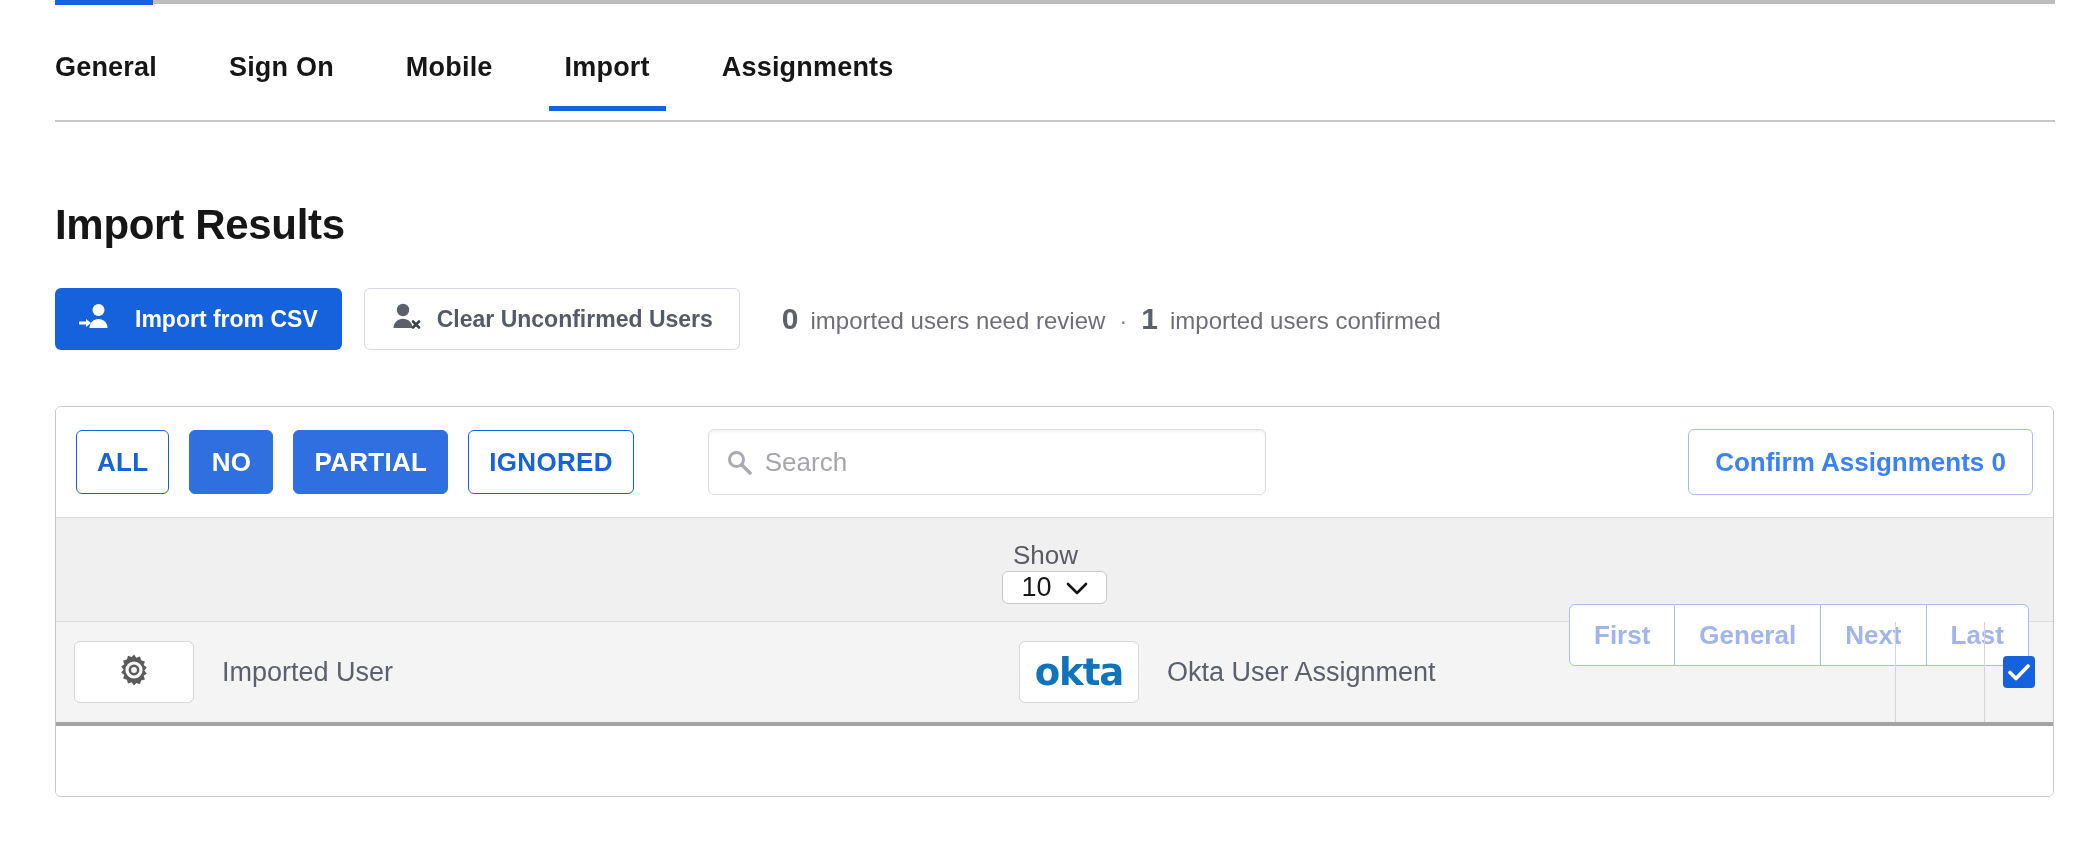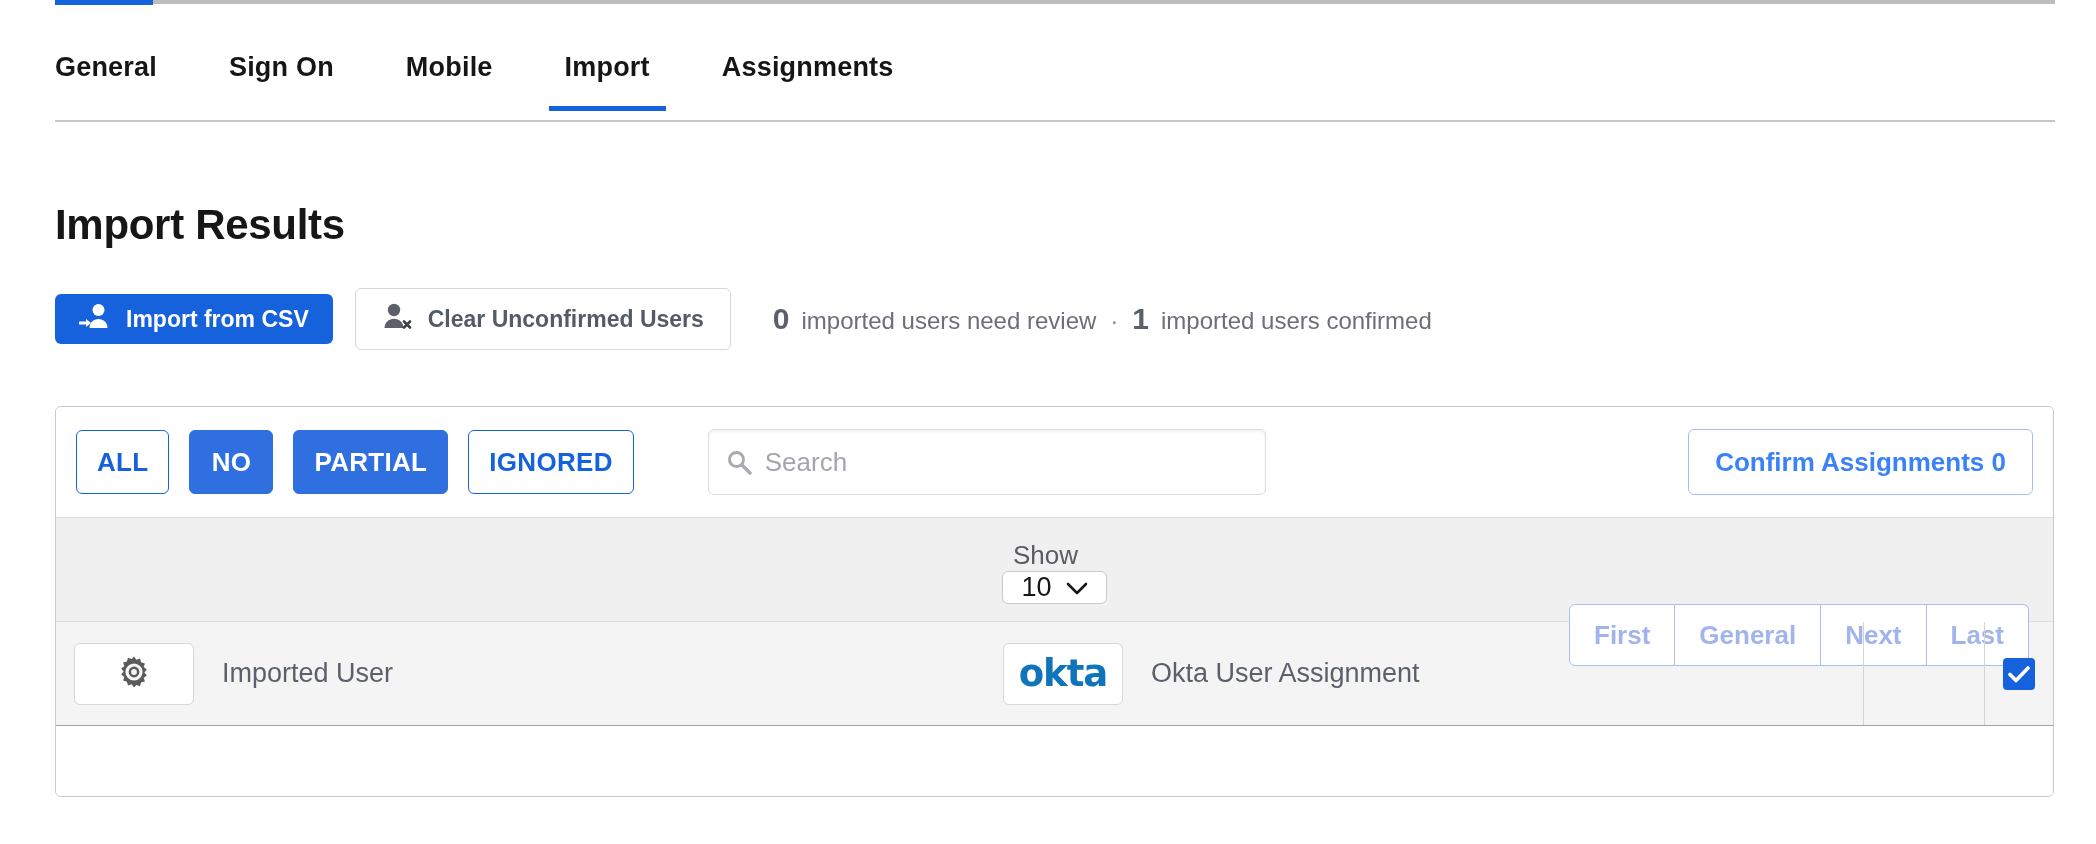--- a/index.html
+++ b/index.html
@@ -51,22 +51,22 @@
   .page-title {
     position: absolute; left: 55px; top: 173px;
     font-size: 42px; font-weight: bold; color: #161616;
     letter-spacing: -0.3px;
   }
 
   
   .actions { position: absolute; left: 55px; top: 288px; display: flex; align-items: center; }
 
   .btn-primary {
-    display: inline-flex; align-items: center; gap: 17px;
-    height: 50px; padding: 0 24px;
+    display: inline-flex; align-items: center; gap: 26px;
+    height: 62px; padding: 0 24px;
     background: #1662dc; color: #ffffff;
     border: none; border-radius: 6px;
     font-size: 23px; font-weight: bold;
     font-family: "Liberation Sans", sans-serif;
     cursor: pointer;
   }
   .btn-secondary {
     display: inline-flex; align-items: center; gap: 16px;
     height: 62px; padding: 16px 26px;
     background: #ffffff; color: #545a66;
@@ -158,21 +158,22 @@
     font-family: "Liberation Sans", sans-serif;
     cursor: pointer;
   }
   .pager-btn:first-child { border-left: 1px solid #aebdf0; border-radius: 6px 0 0 6px; }
   .pager-btn:last-child { border-radius: 0 6px 6px 0; }
 
   
   .trow {
     display: flex; align-items: flex-end;
     background: #f4f4f4; height: 104px;
-    border-bottom: 1px solid #a3a3a3;
+    border-bottom: 4px solid #a3a3a3;
+    gap: 16px;
   }
   .cell { display: flex; align-items: center; height: 100%; }
   .cell-user { flex: 0 0 947px; padding-left: 18px; }
   .cell-app  { flex: 0 0 860px; }
   .cell-mid  { flex: 1 1 auto; border-left: 1px solid #d4d4d4; height: 100%; }
   .cell-check {
     flex: 0 0 69px; border-left: 1px solid #d4d4d4;
     display: flex; align-items: center; justify-content: center; height: 100%;
   }
   .icon-box {

